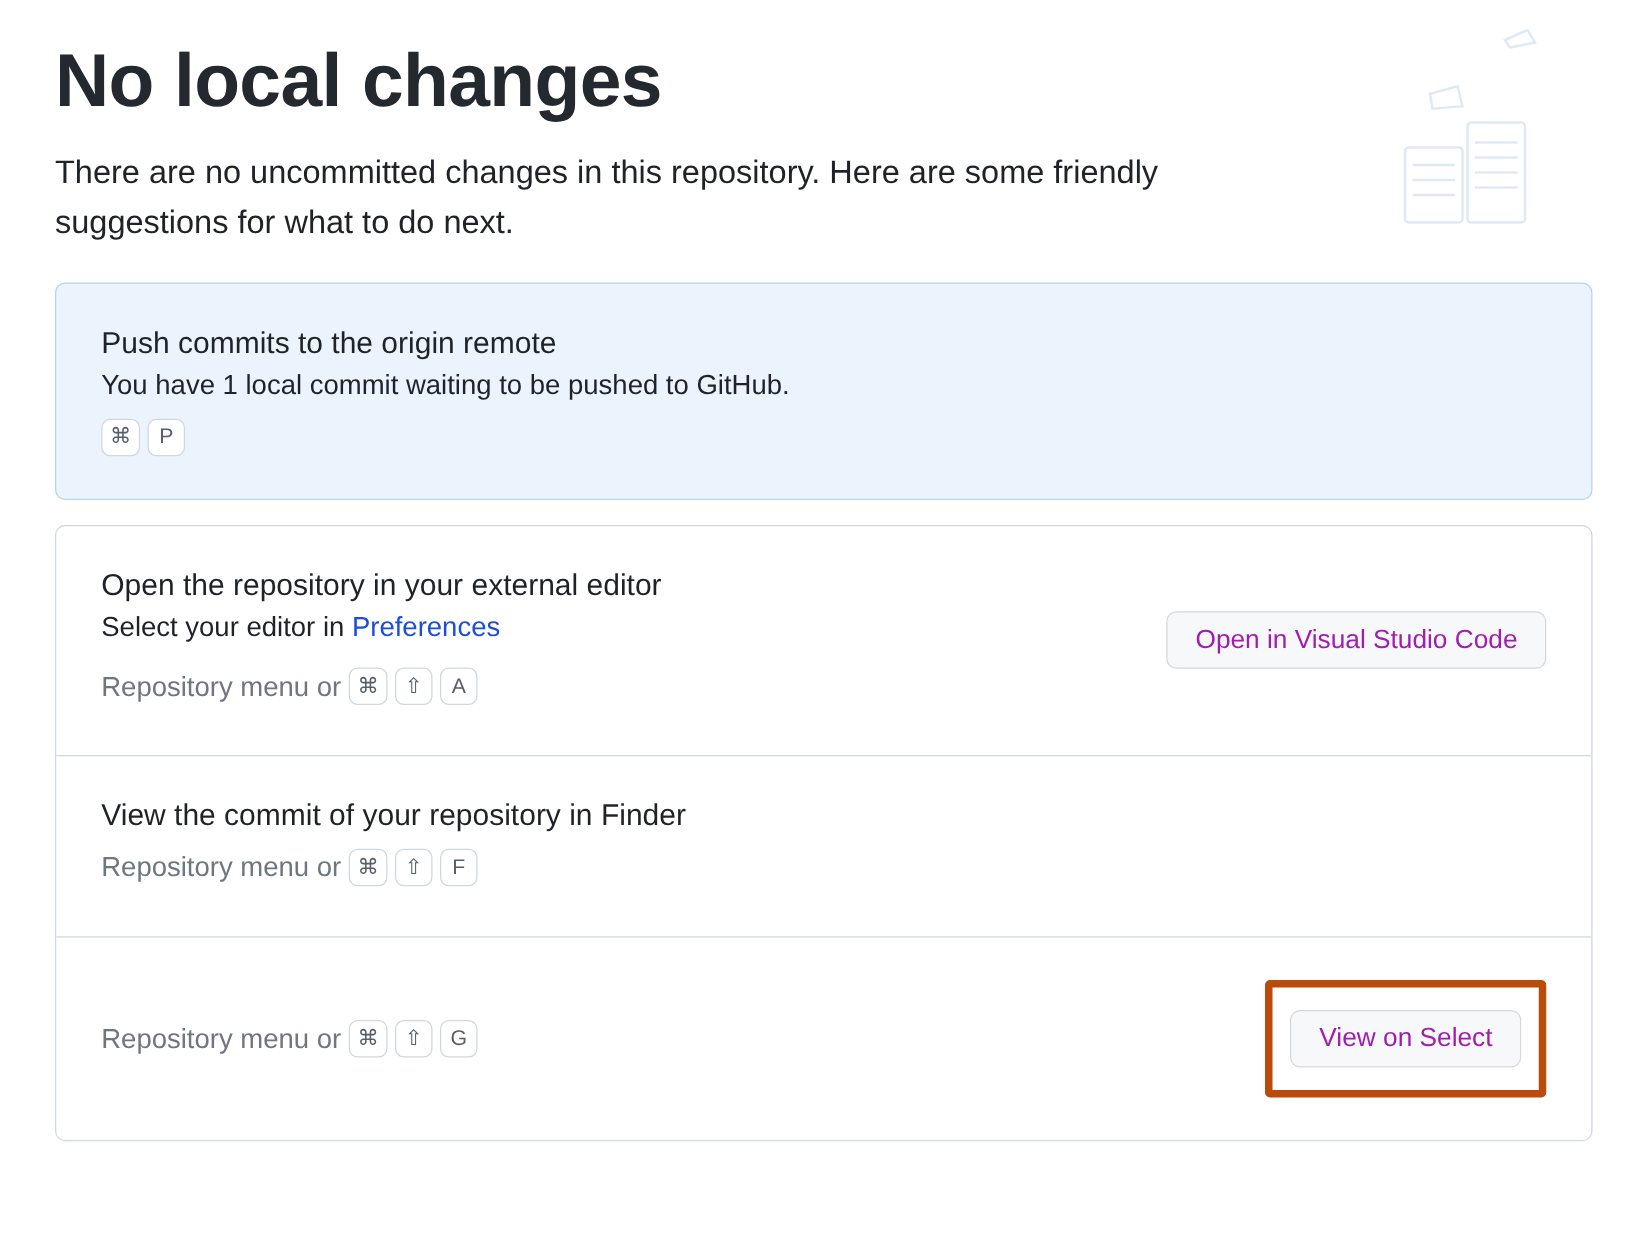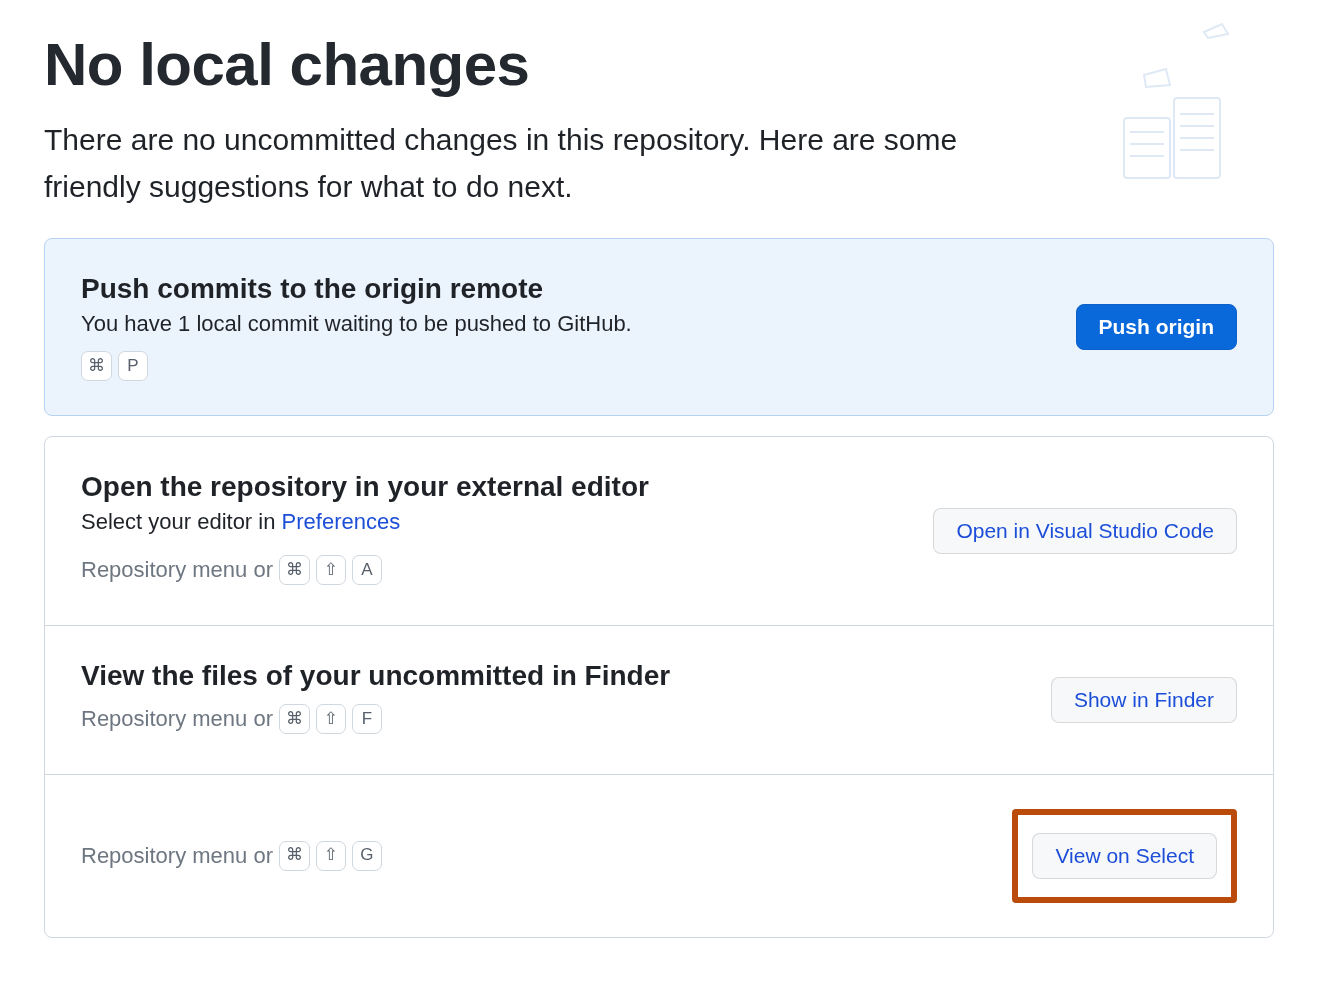--- a/index.html
+++ b/index.html
@@ -12,21 +12,21 @@
     }
     .header-area { position: relative; margin-bottom: 28px; }
     h1 {
       font-size: 60px;
       font-weight: 600;
       color: #24292f;
       margin-bottom: 18px;
       letter-spacing: -0.5px;
     }
     .subtitle {
-      font-size: 30px;
+      font-size: 26px;
       color: #1f2328;
       line-height: 1.55;
       max-width: 930px;
     }
     .illustration {
       position: absolute;
       right: 10px;
       top: -10px;
       width: 190px;
       height: 170px;
@@ -56,22 +56,22 @@
       border-top: 1px solid #d0d7de;
       padding: 34px 36px;
       display: flex;
       align-items: center;
       justify-content: space-between;
       gap: 24px;
     }
     .card-list .row:first-child { border-top: 0; }
     .text-col { flex: 1; }
     .row-title {
-      font-size: 28px;
-      font-weight: 700;
+      font-size: 24px;
+      font-weight: 400;
       color: #1f2328;
       margin-bottom: 6px;
     }
     .row-desc {
       font-size: 22px;
       color: #1f2328;
       margin-bottom: 14px;
     }
     .row-hint {
       font-size: 22px;
@@ -94,21 +94,21 @@
       background: #fff;
       color: #57606a;
       font-size: 17px;
       font-family: inherit;
     }
     a.link { color: #1d4ed8; text-decoration: none; }
     .btn {
       appearance: none;
       border: 1px solid rgba(31,35,40,0.15);
       background: #f6f8fa;
-      color: #1d4ed8;
+      color: #a21caf;
       font-size: 21px;
       font-weight: 500;
       padding: 10px 22px;
       border-radius: 8px;
       cursor: pointer;
       white-space: nowrap;
     }
     .btn.primary {
       background: #0969da;
       color: #fff;
@@ -147,21 +147,20 @@
 
 <div class="card highlight">
   <div class="text-col">
     <div class="row-title">Push commits to the origin remote</div>
     <div class="row-desc">You have 1 local commit waiting to be pushed to GitHub.</div>
     <div class="row-hint">
       <span class="kbd">⌘</span>
       <span class="kbd">P</span>
     </div>
   </div>
-  <button class="btn primary">Push origin</button>
 </div>
 
 <div class="card-list">
 
   <div class="row">
     <div class="text-col">
       <div class="row-title">Open the repository in your external editor</div>
       <div class="row-desc">
         <span>Select your editor in </span><a href="#" class="link">Preferences</a>
       </div>
@@ -170,29 +169,28 @@
         <span class="kbd">⌘</span>
         <span class="kbd">⇧</span>
         <span class="kbd">A</span>
       </div>
     </div>
     <button class="btn">Open in Visual Studio Code</button>
   </div>
 
   <div class="row">
     <div class="text-col">
-      <div class="row-title">View the files of your uncommitted in Finder</div>
+      <div class="row-title">View the commit of your repository in Finder</div>
       <div class="row-hint">
         <span>Repository menu or</span>
         <span class="kbd">⌘</span>
         <span class="kbd">⇧</span>
         <span class="kbd">F</span>
       </div>
     </div>
-    <button class="btn">Show in Finder</button>
   </div>
 
   <div class="row">
     <div class="text-col">
       <div class="row-hint">
         <span>Repository menu or</span>
         <span class="kbd">⌘</span>
         <span class="kbd">⇧</span>
         <span class="kbd">G</span>
       </div>

